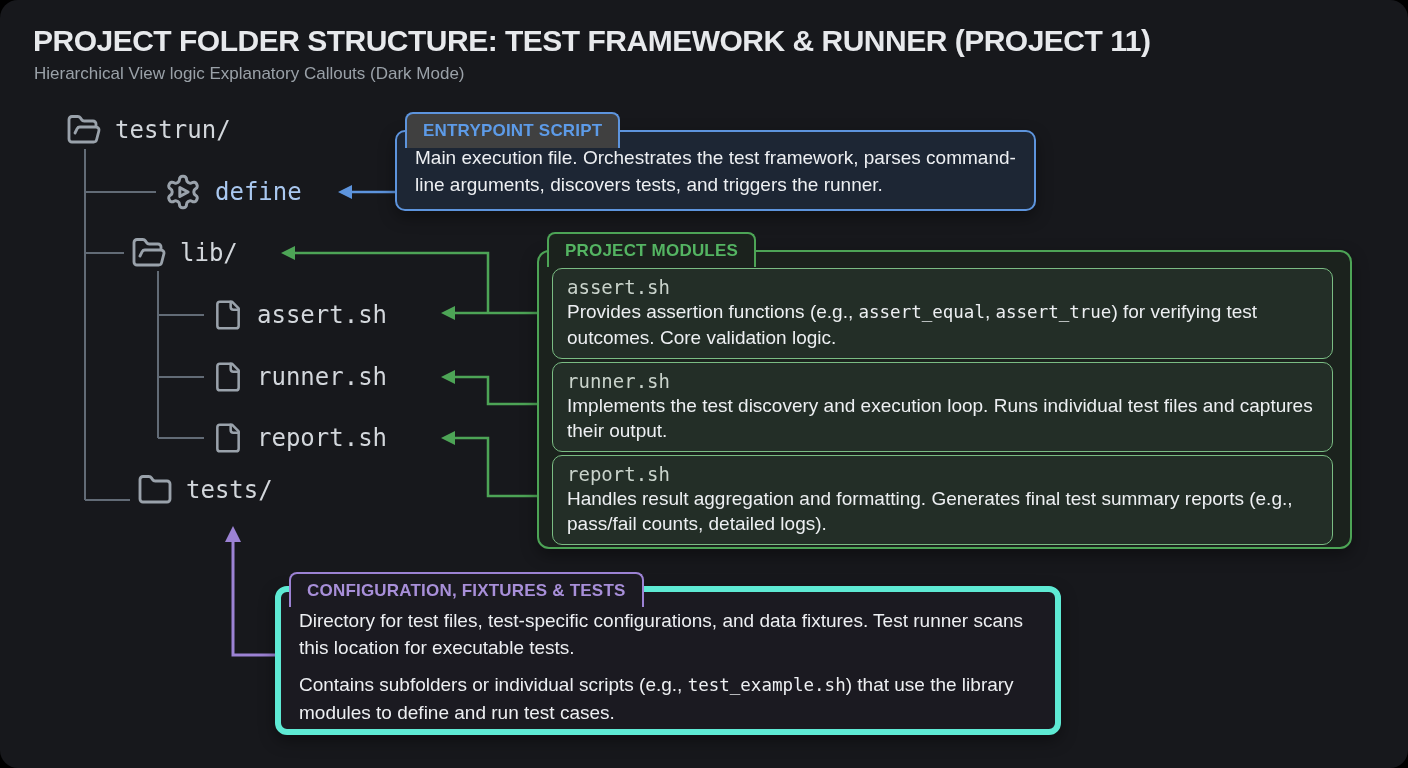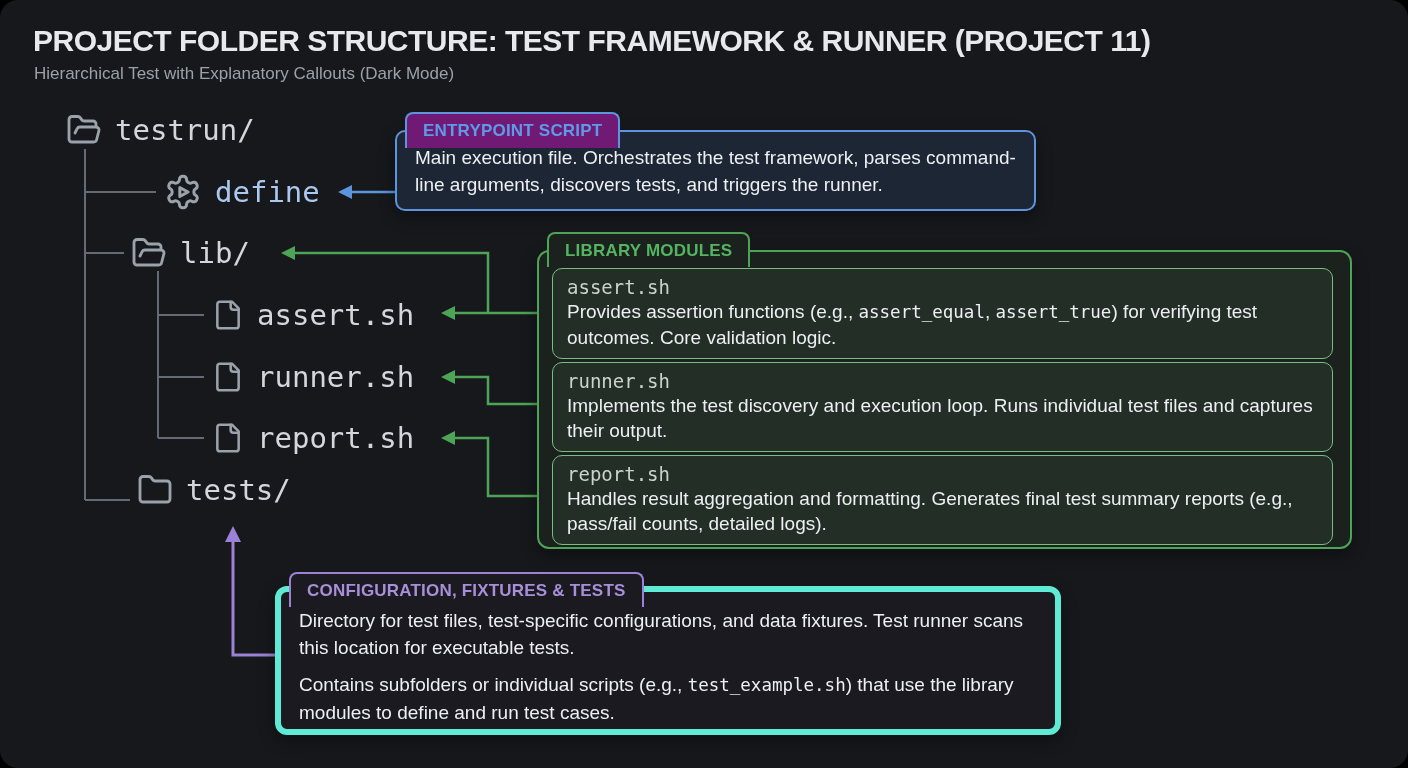--- a/index.html
+++ b/index.html
@@ -6,33 +6,33 @@
   body{font-family:"Liberation Sans",sans-serif;}
   .canvas{position:relative;width:1408px;height:768px;background:#17181c;border-radius:18px;overflow:hidden;}
 
   .title{position:absolute;left:33px;top:24px;font-size:30px;font-weight:700;letter-spacing:-0.5px;
          color:#e7e9ec;white-space:nowrap;margin:0;text-align:right;}
   .subtitle{position:absolute;left:34px;top:64px;font-size:17px;color:#9aa1a8;}
 
   .wires{position:absolute;left:0;top:0;width:1408px;height:768px;pointer-events:none;}
 
   .node{position:absolute;display:flex;align-items:center;gap:13px;height:44px;
-        font-family:"DejaVu Sans Mono",monospace;font-size:29px;color:#d3d7dc;white-space:nowrap;}
+        font-family:"DejaVu Sans Mono",monospace;font-size:24px;color:#d3d7dc;white-space:nowrap;}
   .node svg{flex:0 0 auto;stroke:#9aa2ab;fill:none;stroke-width:1.9;stroke-linecap:round;stroke-linejoin:round;}
   .node.exec span{color:#aac8f0;}
 
   .callout{position:absolute;border-radius:12px;box-shadow:0 6px 16px rgba(0,0,0,.38);}
   .tab{position:absolute;left:8px;top:-20px;display:flex;align-items:center;height:33px;
        padding:0 16px;border-radius:8px 8px 0 0;font-size:17px;font-weight:700;letter-spacing:.2px;
        white-space:nowrap;}
   .callout p{margin:0;font-size:19px;line-height:27px;color:#edeff2;}
   .code{font-family:"DejaVu Sans Mono",monospace;font-size:17.5px;}
 
   .blue{left:395px;top:130px;width:637px;height:77px;background:#1d2634;border:2px solid #5d94dd;border-radius:10px;}
-  .blue .tab{background:#701a75;border:2px solid #5d94dd;border-bottom:none;color:#5d9be8;top:-20px;height:34px;text-align:right;}
+  .blue .tab{background:#404040;border:2px solid #5d94dd;border-bottom:none;color:#5d9be8;top:-20px;height:34px;text-align:right;}
   .blue .body{padding:12px 18px 0;}
 
   .green{left:537px;top:250px;width:811px;height:295px;background:#1b221d;border:2px solid #4da456;}
   .green .tab{background:#1b221d;border:2px solid #4da456;border-bottom:none;color:#54b462;}
   .module{position:absolute;left:13px;width:781px;box-sizing:border-box;background:#232e27;
           border:1.5px solid #7abc83;border-radius:10px;padding:6px 14px 8px;}
   .module .file{font-family:"DejaVu Sans Mono",monospace;font-size:19px;line-height:24px;color:#c9d3cb;}
   .module p{font-size:19px;line-height:25px;}
   .m0{top:16px;}.m1{top:110px;}.m2{top:203px;}
 
@@ -40,21 +40,21 @@
   .purple .tab{background:#1b1a21;border:2px solid #9c82d4;border-bottom:none;color:#a88fd9;}
   .purple .body{padding:15px 18px 0;}
   .purple p{margin:0 0 10px;}
 </style>
 </head>
 <body>
 
 <div class="canvas">
 
   <h1 class="title">PROJECT FOLDER STRUCTURE: TEST FRAMEWORK &amp; RUNNER (PROJECT 11)</h1>
-  <div class="subtitle">Hierarchical Test with Explanatory Callouts (Dark Mode)</div>
+  <div class="subtitle">Hierarchical View logic Explanatory Callouts (Dark Mode)</div>
 
   <svg class="wires" viewBox="0 0 1408 768">
     <g stroke="#626b76" stroke-width="2" fill="none">
       <path d="M85 149 V500"></path>
       <path d="M85 192 H156"></path>
       <path d="M85 253 H124"></path>
       <path d="M85 500 H130"></path>
       <path d="M158 271 V438"></path>
       <path d="M158 315 H204"></path>
       <path d="M158 377 H204"></path>
@@ -137,21 +137,21 @@
     <div class="tab">
       <span>ENTRYPOINT SCRIPT</span>
     </div>
     <div class="body">
       <p>Main execution file. Orchestrates the test framework, parses command-line arguments, discovers tests, and triggers the runner.</p>
     </div>
   </div>
 
   <div class="callout green">
     <div class="tab">
-      <span>LIBRARY MODULES</span>
+      <span>PROJECT MODULES</span>
     </div>
 
     <div class="module m0">
       <div class="file">assert.sh</div>
       <p><span>Provides assertion functions (e.g., </span><span class="code">assert_equal</span><span>, </span><span class="code">assert_true</span><span>) for verifying test outcomes. Core validation logic.</span></p>
     </div>
 
     <div class="module m1">
       <div class="file">runner.sh</div>
       <p>Implements the test discovery and execution loop. Runs individual test files and captures their output.</p>

